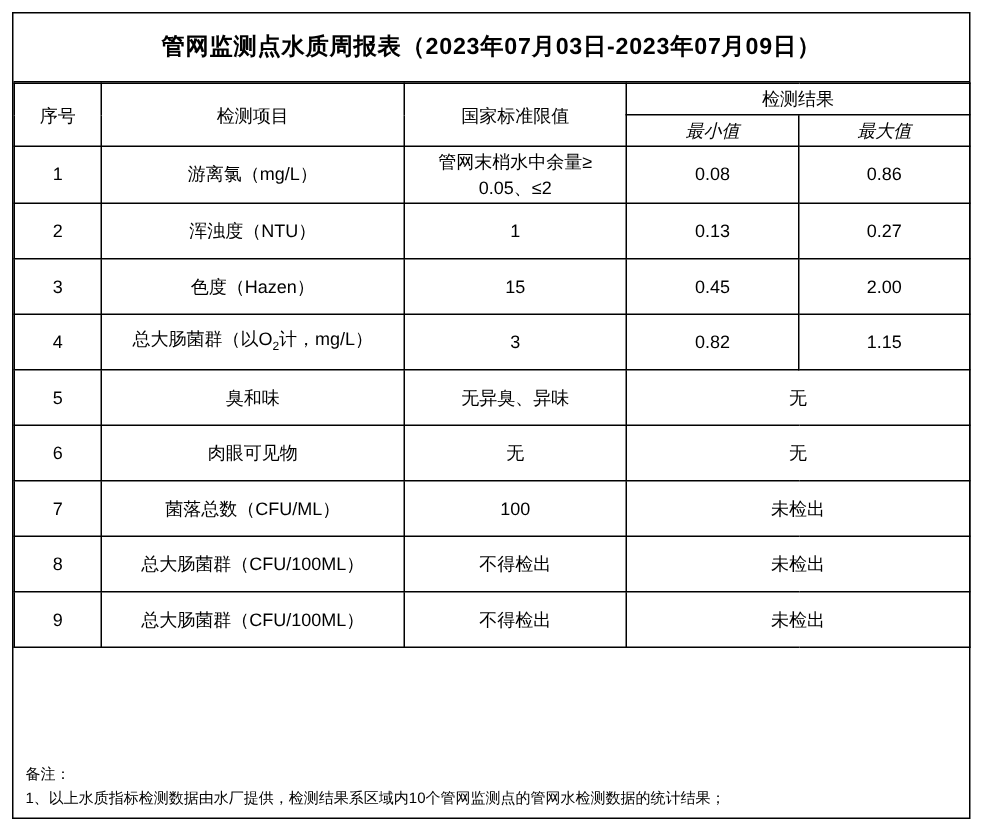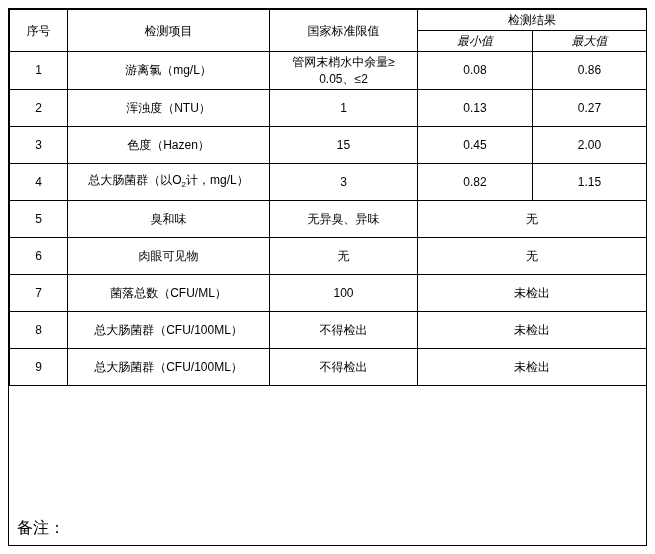--- a/index.html
+++ b/index.html
@@ -87,33 +87,36 @@
   }
   .note-area {
     position: absolute;
     left: 0;
     right: 0;
     bottom: 0;
     padding: 6px 8px 4px 8px;
     box-sizing: border-box;
   }
   .note-line {
-    font-size: 16px;
+    font-size: 10px;
     line-height: 1.62;
     color: #000;
     white-space: nowrap;
   }
   sub { font-size: 8px; }
 </style>
 </head>
 <body>
 
 <div class="page">
   <div class="outer-frame">
 
+    <div class="title-bar">
+      <div class="title-text">管网监测点水质周报表（2023年07月03日-2023年07月09日）</div>
+    </div>
 
     <table class="report">
       <colgroup>
         <col class="col-no">
         <col class="col-item">
         <col class="col-std">
         <col class="col-min">
         <col class="col-max">
       </colgroup>
       <thead>
@@ -198,16 +201,17 @@
           <td class="item-cell">总大肠菌群（CFU/100ML）</td>
           <td>不得检出</td>
           <td colspan="2">未检出</td>
         </tr>
 
       </tbody>
     </table>
 
     <div class="note-area">
       <div class="note-line">备注：</div>
+      <div class="note-line">1、以上水质指标检测数据由水厂提供，检测结果系区域内10个管网监测点的管网水检测数据的统计结果；</div>
     </div>
 
   </div>
 </div>
 
 </body></html>

